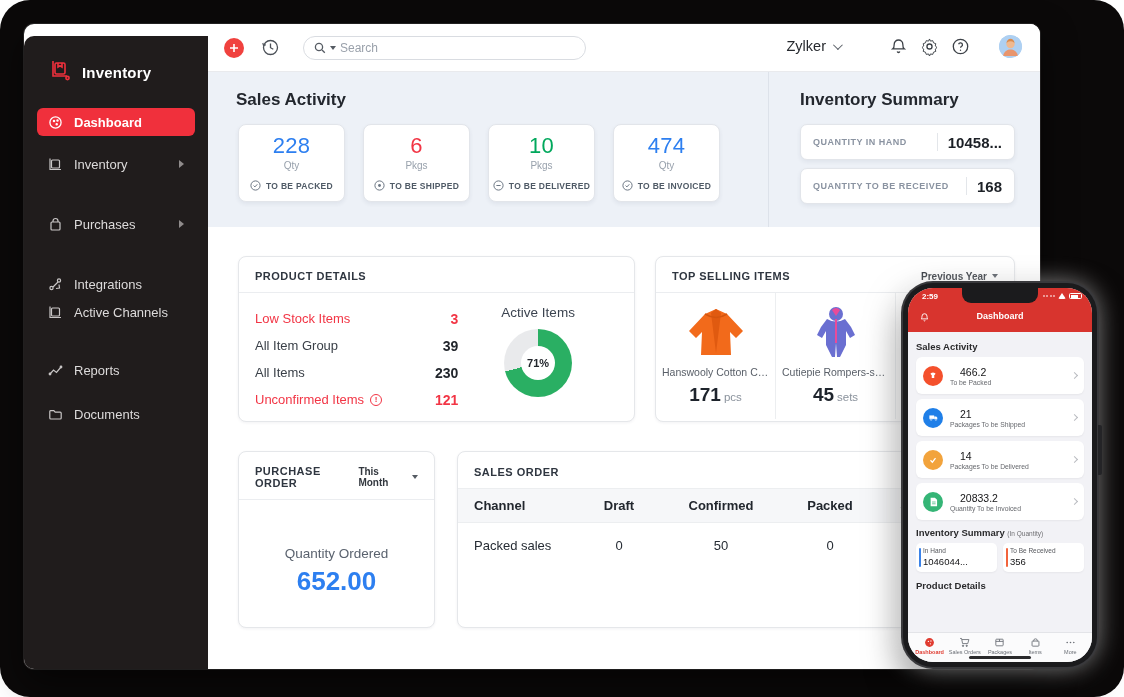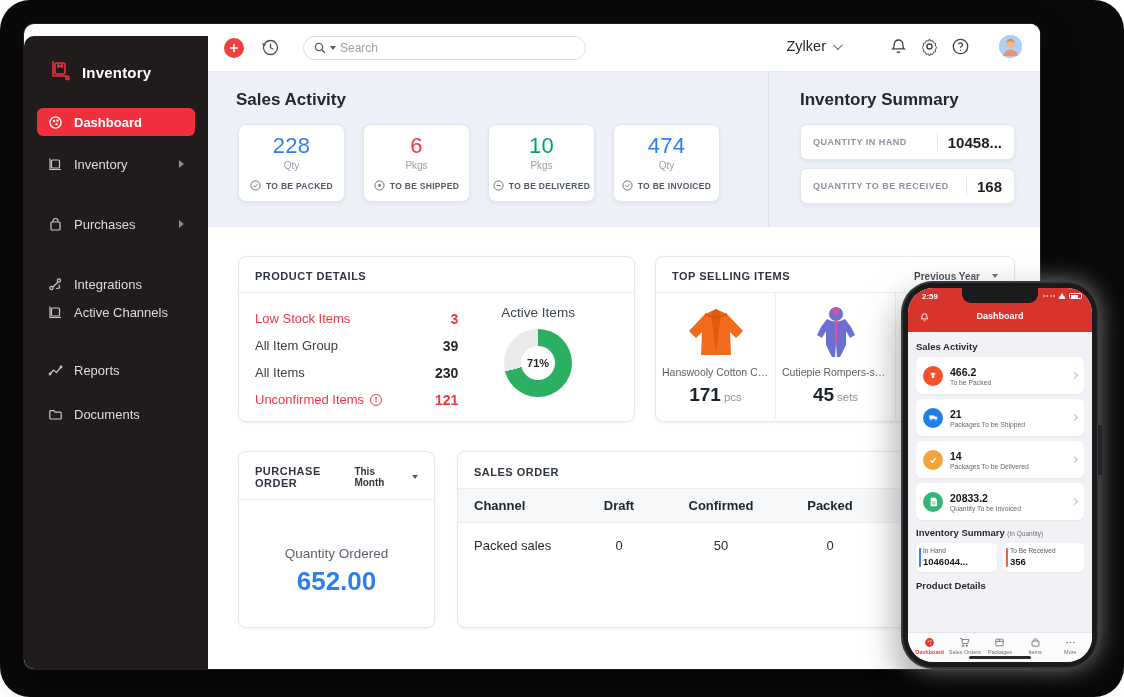--- a/index.html
+++ b/index.html
@@ -51,21 +51,21 @@
   .is-box { position:absolute; left:592px; width:215px; height:36px; background:#fff; border:1px solid #e2e5ea; border-radius:7px;
             box-shadow:0 2px 4px rgba(40,60,90,.07); display:flex; align-items:center; padding:0 12px; cursor:pointer; }
   .is-label { flex:1; font-size:9px; font-weight:700; color:#8a93a1; letter-spacing:.5px; }
   .is-sep { width:1px; height:18px; background:#e3e6ea; margin-right:10px; }
   .is-val { font-size:15px; font-weight:700; color:#1c2026; }
 
   
   .card { position:absolute; background:#fff; border:1px solid #e5e7ea; border-radius:8px; box-shadow:0 1px 3px rgba(30,40,60,.06); }
   .card-head { display:flex; align-items:center; justify-content:space-between; padding:13px 16px 10px; border-bottom:1px solid #ebedf0; }
   .card-title { font-size:11px; font-weight:700; color:#2f3640; letter-spacing:.5px; }
-  .filter { display:flex; align-items:center; gap:12px; font-size:10px; font-weight:700; color:#32373e; cursor:pointer; }
+  .filter { display:flex; align-items:center; gap:5px; font-size:10px; font-weight:700; color:#32373e; cursor:pointer; }
 
   .pd-card { left:30px; top:232px; width:397px; height:166px; }
   .pd-body { display:flex; padding:12px 16px 0; }
   .pd-rows { width:56%; }
   .pd-row { display:flex; align-items:center; height:27px; font-size:13px; color:#3a4048; }
   .pd-row .pd-label { flex:1; display:flex; align-items:center; gap:6px; }
   .pd-row .pd-val { font-weight:700; font-size:14px; color:#22262c; }
   .pd-red { color:#f23545 !important; }
   .alert-ico { width:12px; height:12px; border:1.2px solid #f23545; border-radius:50%; color:#f23545; font-size:8px; font-weight:700; display:flex; align-items:center; justify-content:center; }
   .pd-chartcol { flex:1; display:flex; flex-direction:column; align-items:center; }
@@ -110,29 +110,29 @@
   .batt { width:13px; height:6px; border:1px solid #fff; border-radius:1.5px; position:relative; }
   .batt i { position:absolute; left:.5px; top:.5px; bottom:.5px; width:7px; background:#fff; }
   .p-nav-title { position:absolute; left:0; right:0; top:23px; text-align:center; font-size:9px; font-weight:700; color:#fff; }
   .p-bell { position:absolute; left:11px; top:21px; }
   .p-content { position:absolute; left:0; top:44px; right:0; bottom:30px; padding:7px 8px 0; }
   .p-sec { font-size:9.5px; font-weight:700; color:#2a2a2c; margin:2px 0 5px; }
   .p-note { font-size:6.5px; font-weight:400; color:#6f6f73; }
   .p-card { display:flex; align-items:center; background:#fff; border-radius:6px; height:37px; margin-bottom:5px; padding:0 7px; box-shadow:0 1px 2px rgba(0,0,0,.05); cursor:pointer; }
   .p-ic { width:20px; height:20px; border-radius:50%; display:flex; align-items:center; justify-content:center; margin-right:7px; flex:none; }
   .p-ct { flex:1; }
-  .p-val { font-size:10.5px; font-weight:700; color:#141416; }
+  .p-val { font-size:10.5px; font-weight:400; color:#141416;margin-left:10px; }
   .p-lab { font-size:6.8px; color:#66686d; margin-top:1px; }
   .p-chev { width:5px; height:5px; border-right:1.3px solid #b9bbc0; border-bottom:1.3px solid #b9bbc0; transform:rotate(-45deg); }
   .p-sumrow { display:flex; gap:6px; margin-bottom:7px; }
   .p-sum { flex:1; background:#fff; border-radius:5px; padding:4px 6px 5px 7px; position:relative; box-shadow:0 1px 2px rgba(0,0,0,.05); cursor:pointer; }
   .p-sum:before { content:""; position:absolute; left:3px; top:5px; bottom:5px; width:2px; border-radius:2px; }
   .p-sum.blue:before { background:#3b82e8; } .p-sum.orange:before { background:#f2633c; }
   .p-sum-l { font-size:6.5px; color:#55575c; }
-  .p-sum-v { font-size:9.5px; font-weight:700; color:#141416; margin-top:2px; }
+  .p-sum-v { font-size:9.5px; font-weight:400; color:#141416; margin-top:2px; }
   .p-tabbar { position:absolute; left:0; right:0; bottom:0; height:30px; background:#fbfbfc; border-top:1px solid #e3e4e8; display:flex; align-items:center; justify-content:space-around; padding:0 4px 4px; }
   .p-tab { display:flex; flex-direction:column; align-items:center; gap:1px; font-size:5.5px; color:#6b6f76; cursor:pointer; width:34px; }
   .p-tab.active { color:#e03c31; font-weight:700; }
   .homebar { position:absolute; left:50%; transform:translateX(-50%); bottom:3px; width:62px; height:3.5px; border-radius:2px; background:#2a2a2c; z-index:5; }
 </style>
 </head>
 <body>
 
 <div class="stage">
   <div class="window">

